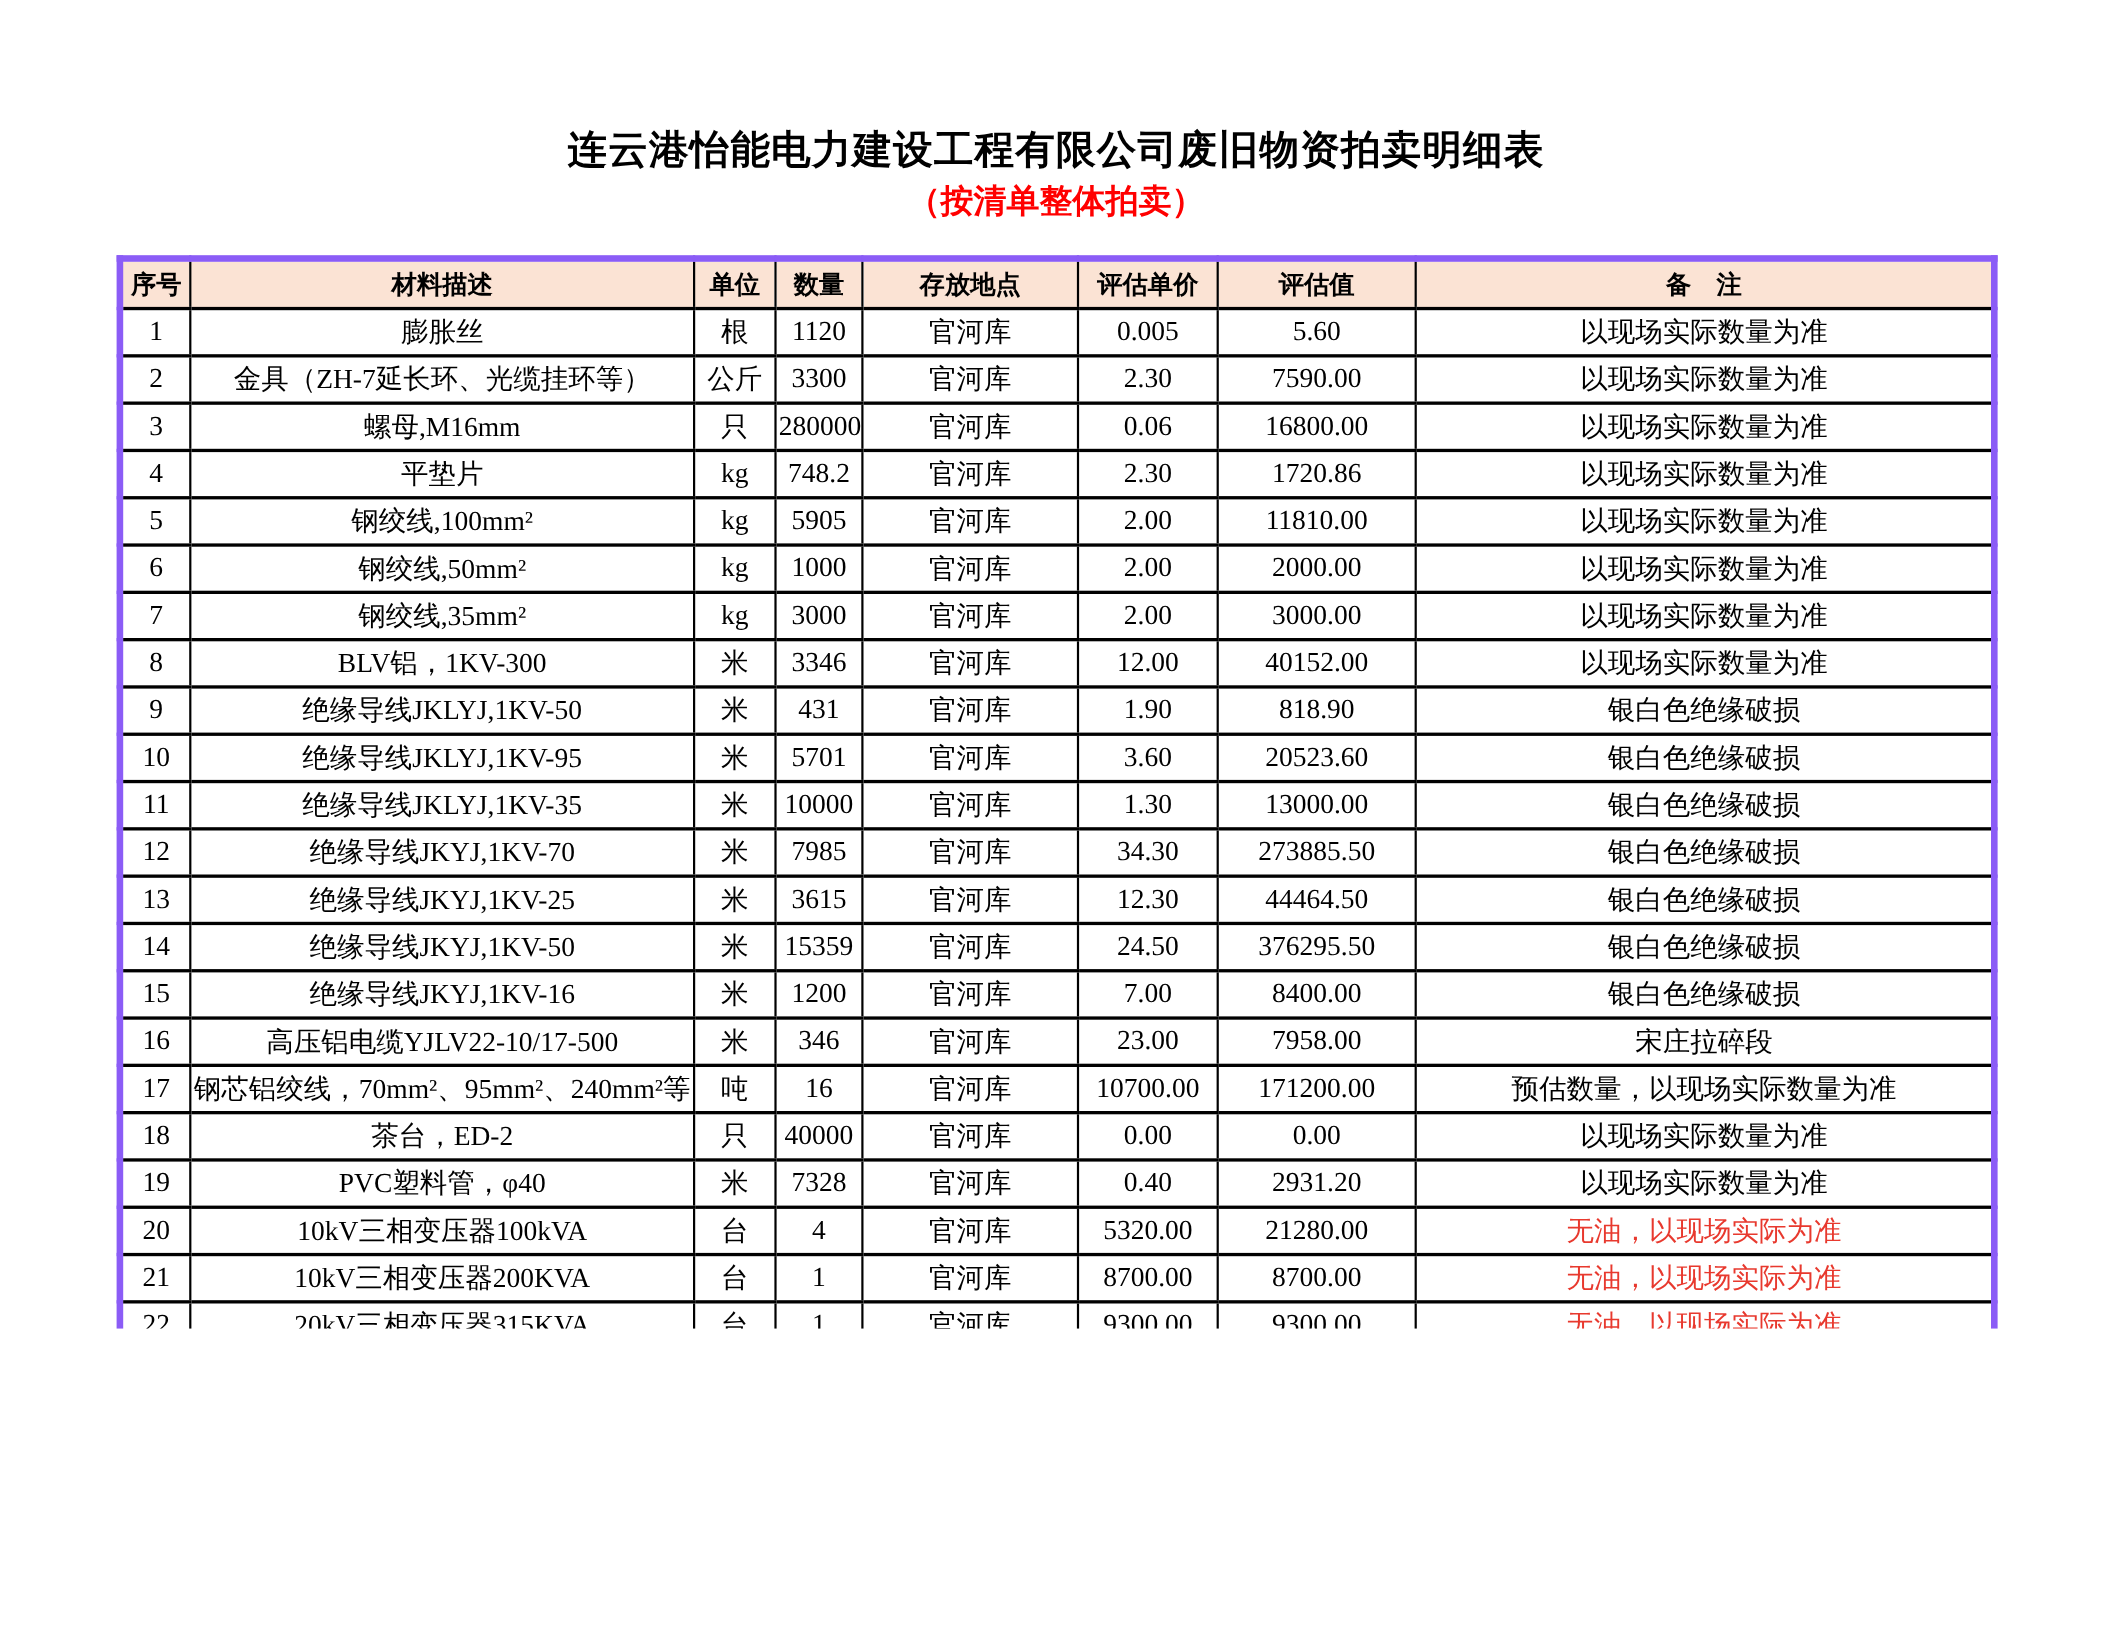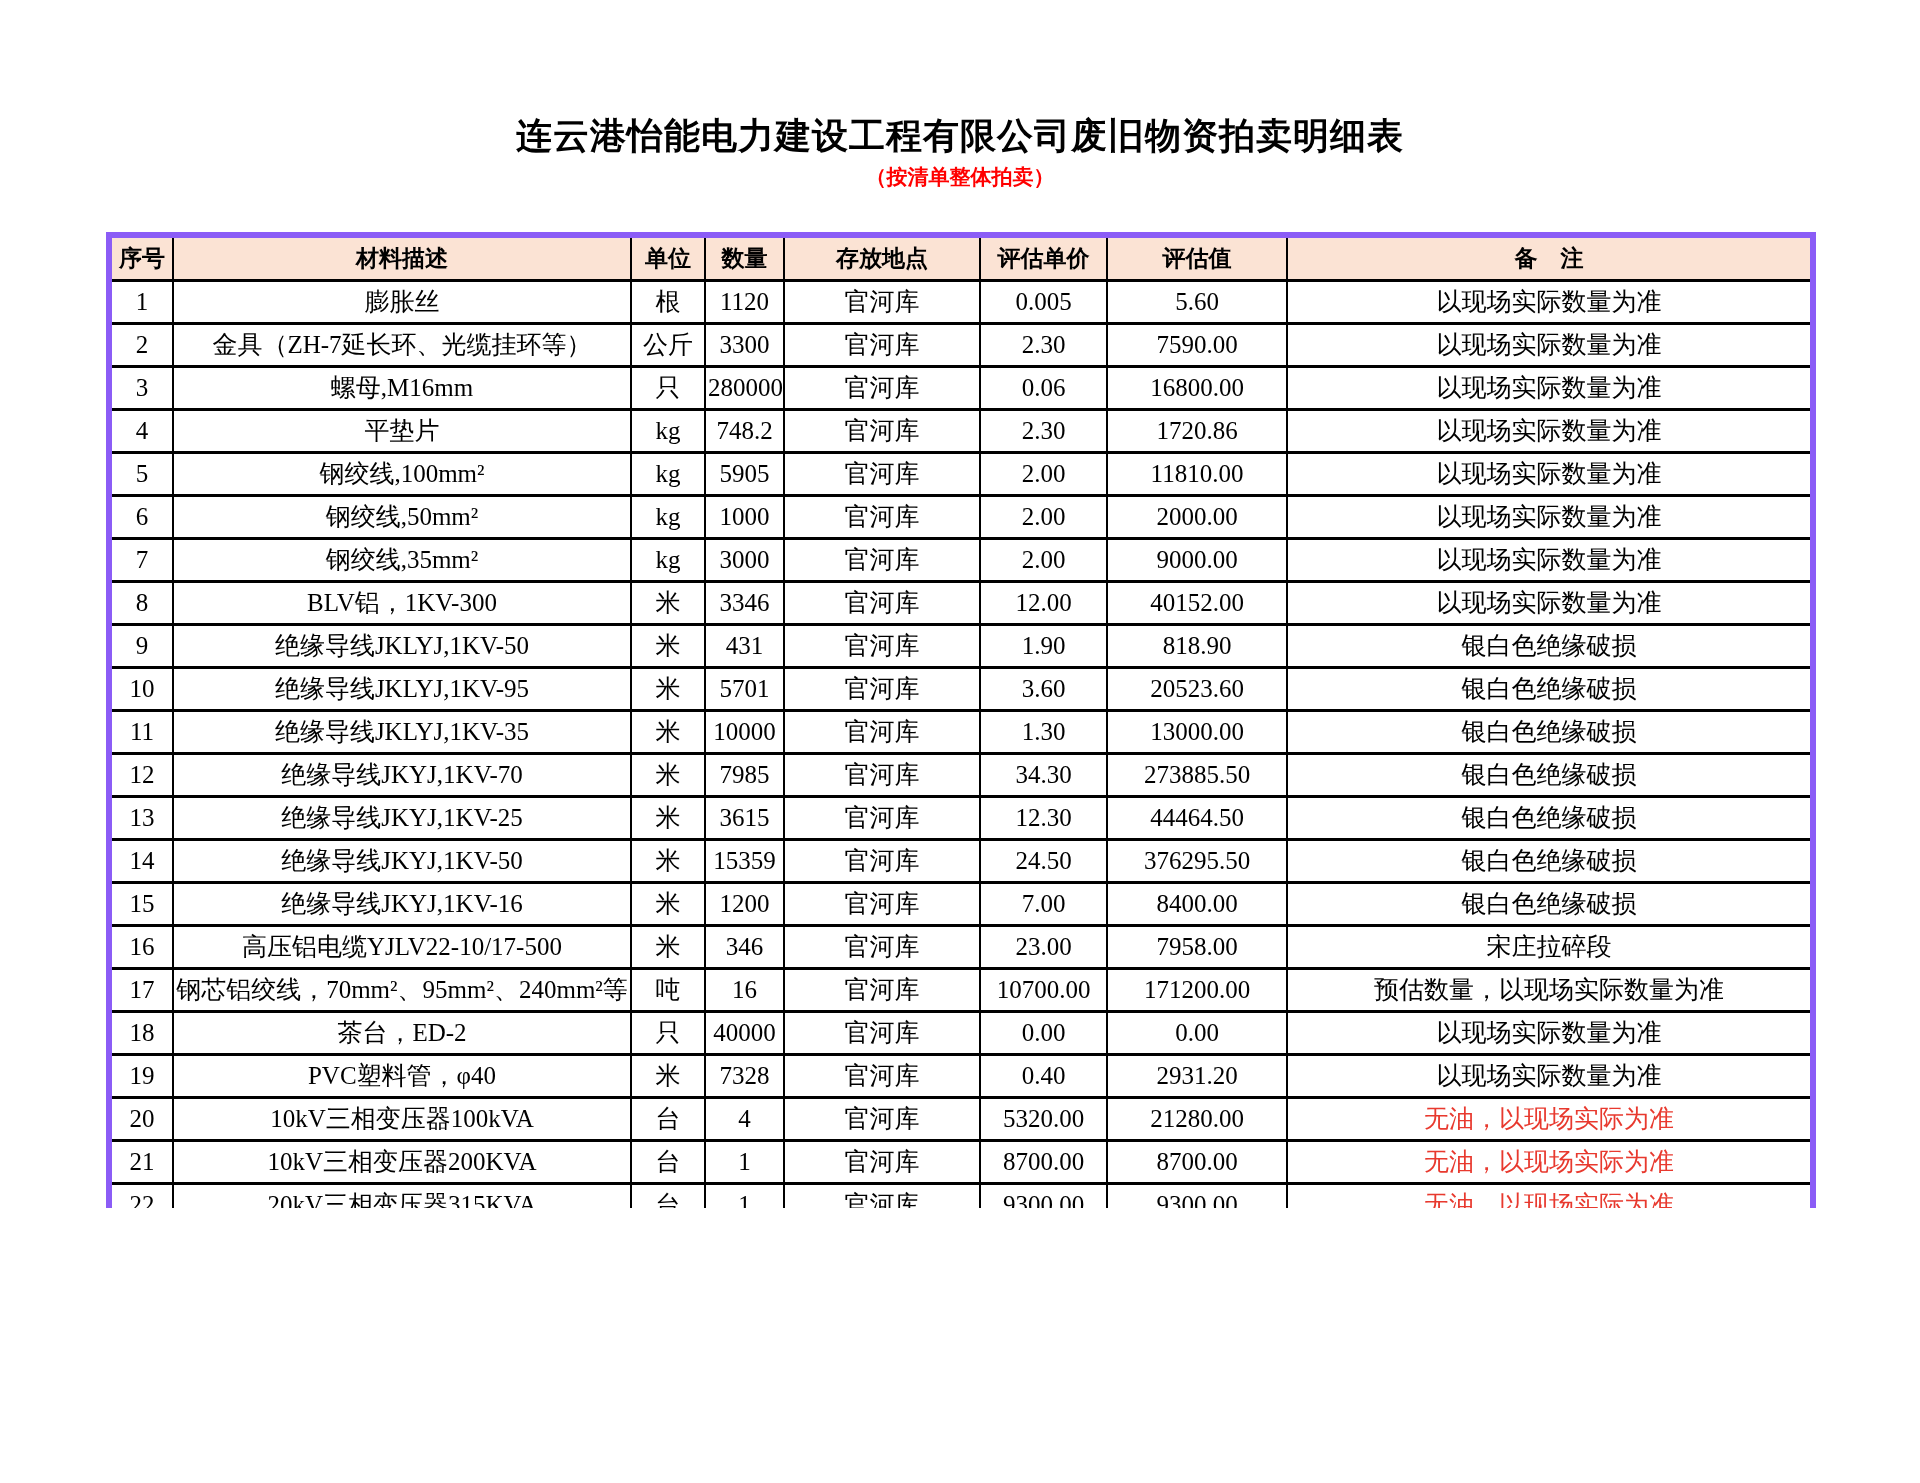--- a/index.html
+++ b/index.html
@@ -14,21 +14,21 @@
   .title{
     position:absolute;top:112px;left:0;width:100%;
     margin:0;text-align:center;
     font-family:"Liberation Sans","DejaVu Sans",sans-serif;
     font-size:36px;font-weight:bold;letter-spacing:1px;color:#000;
   }
   .subtitle{
     position:absolute;top:163px;left:0;width:100%;
     text-align:center;
     font-family:"Liberation Sans","DejaVu Sans",sans-serif;
-    font-size:21px;font-weight:bold;
+    font-size:30px;font-weight:bold;
     color:var(--subtitle-red,#ff0000);
   }
   table.sheet{
     position:absolute;left:106px;top:232px;
     width:1704px;table-layout:fixed;
     border-collapse:collapse;
     border:6px solid #8b5cf6;
   }
   table.sheet th, table.sheet td{
     border:2px solid #000;
@@ -146,21 +146,21 @@
           <td>2000.00</td>
           <td>以现场实际数量为准</td>
         </tr>
         <tr>
           <td>7</td>
           <td>钢绞线,35mm²</td>
           <td>kg</td>
           <td>3000</td>
           <td>官河库</td>
           <td>2.00</td>
-          <td>9000.00</td>
+          <td>3000.00</td>
           <td>以现场实际数量为准</td>
         </tr>
         <tr>
           <td>8</td>
           <td>BLV铝，1KV-300</td>
           <td>米</td>
           <td>3346</td>
           <td>官河库</td>
           <td>12.00</td>
           <td>40152.00</td>

